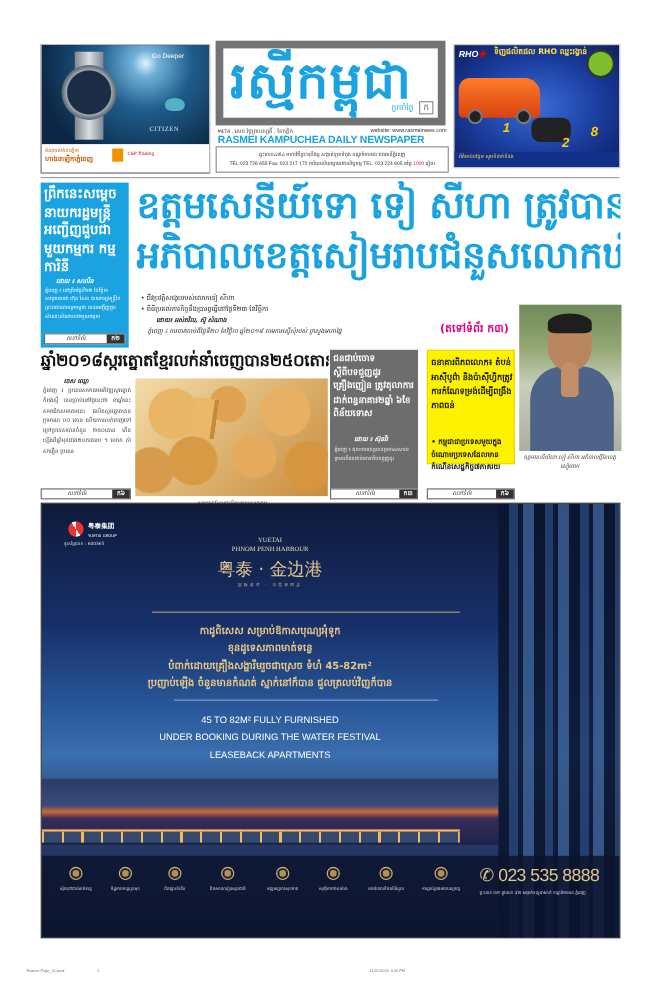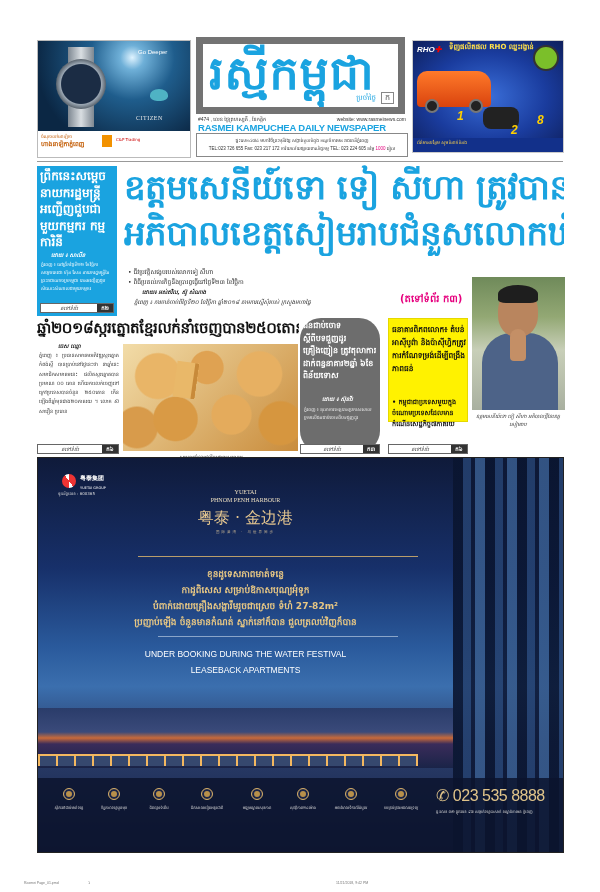--- a/index.html
+++ b/index.html
@@ -74,21 +74,21 @@
       radial-gradient(circle at 48% 22%, #dfa252 0 13%, transparent 14%),
       radial-gradient(circle at 78% 28%, #e7b062 0 14%, transparent 15%),
       radial-gradient(circle at 30% 70%, #d99a45 0 15%, transparent 16%),
       radial-gradient(circle at 62% 66%, #e4ab5c 0 15%, transparent 16%),
       radial-gradient(circle at 90% 74%, #d6963f 0 12%, transparent 13%),
       radial-gradient(circle at 8% 78%, #d89b4b 0 11%, transparent 12%),
       linear-gradient(135deg, #f2dca8, #c98c3c); }
   .photo-cakes .cube { position: absolute; left: 52px; top: 18px; width: 22px; height: 36px; background: #e9b869; transform: rotate(8deg); box-shadow: inset -4px 0 0 #c88a3a; }
   .caption-cakes { left: 123px; top: 454px; width: 175px; text-align: center; font-size: 5px; font-style: italic; color: #333; }
 
-  .grey-box { left: 300px; top: 318px; width: 80px; height: 134px; background: #6d6d6d; border-radius: 21px; }
+  .grey-box { left: 300px; top: 318px; width: 80px; height: 134px; background: #6d6d6d; }
   .grey-box .hl { position: absolute; left: 3px; top: 2px; width: 75px; color: #fff; font-size: 8px; font-weight: bold; line-height: 12.5px; }
   .grey-box .byline { position: absolute; left: 22px; top: 78px; color: #fff; font-size: 5.5px; font-weight: bold; font-style: italic; }
   .grey-box .body { position: absolute; left: 4px; top: 88px; width: 72px; color: #eee; font-size: 4.5px; line-height: 8px; }
 
   .yellow-box { left: 388px; top: 318px; width: 80px; height: 104px; background: #fff200; border: 1px solid #e5d800; }
   .yellow-box .hl { position: absolute; left: 3px; top: 4px; width: 75px; color: #111; font-size: 7.5px; font-weight: bold; line-height: 13px; }
   .yellow-box .sub { position: absolute; left: 3px; top: 78px; width: 75px; color: #111; font-size: 6.5px; font-weight: bold; line-height: 11px; }
 
   .photo-man { left: 472px; top: 277px; width: 93px; height: 133px; overflow: hidden;
     background: linear-gradient(180deg, #6f8a5a 0%, #93a874 30%, #c8cfb8 55%, #a9b0a0 100%); }
@@ -252,27 +252,28 @@
 
   <div class="yuetai">
     <div>YUETAI</div>
     <div>PHNOM PENH HARBOUR</div>
   </div>
   <div class="cn">粤泰 · 金边港</div>
   <div class="cn-sub">国际港湾 · 与世界同步</div>
   <div class="divider"></div>
 
   <div class="km">
+    <div>កាដូពិសេស សម្រាប់ឱកាសបុណ្យអុំទូក</div>
     <div>ខុនដូទេសភាពមាត់ទន្លេ</div>
-    <div>កាដូពិសេស សម្រាប់ឱកាសបុណ្យអុំទូក</div>
-    <div>បំពាក់ដោយគ្រឿងសង្ហារឹមរួចជាស្រេច ទំហំ 27-82m²</div>
+    <div>បំពាក់ដោយគ្រឿងសង្ហារឹមរួចជាស្រេច ទំហំ 45-82m²</div>
     <div>ប្រញាប់ឡើង ចំនួនមានកំណត់ ស្នាក់នៅក៏បាន ជួលត្រលប់វិញក៏បាន</div>
   </div>
   <div class="divider2"></div>
   <div class="en">
+    <div>45 TO 82M² FULLY FURNISHED</div>
     <div>UNDER BOOKING DURING THE WATER FESTIVAL</div>
     <div>LEASEBACK APARTMENTS</div>
   </div>
 
   <div class="city"></div>
   <div class="bridge"></div>
   <div class="icons-bar"></div>
 
   <div class="feat" style="left:10px;"><span class="ic"></span><span>ស្ថិតនៅជាប់មាត់ទន្លេ</span></div>
   <div class="feat" style="left:55px;"><span class="ic"></span><span>ទិដ្ឋភាពទន្លេបួនមុខ</span></div>

